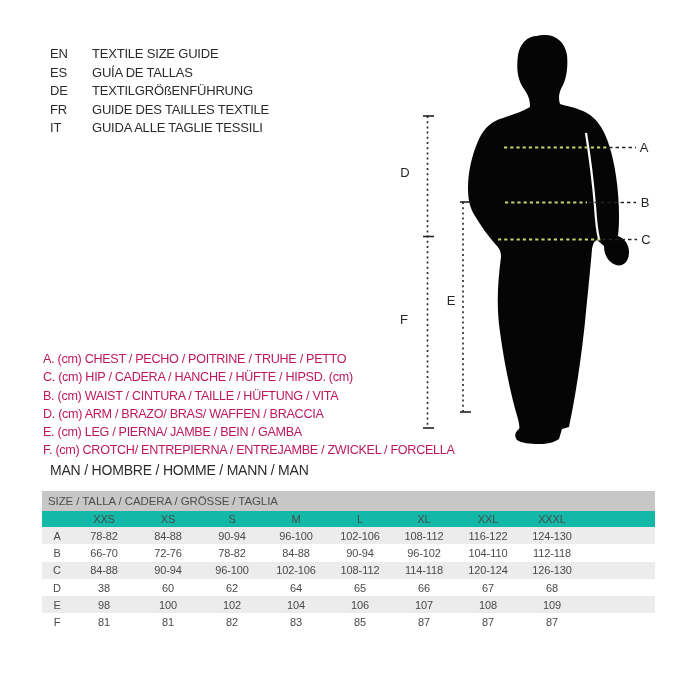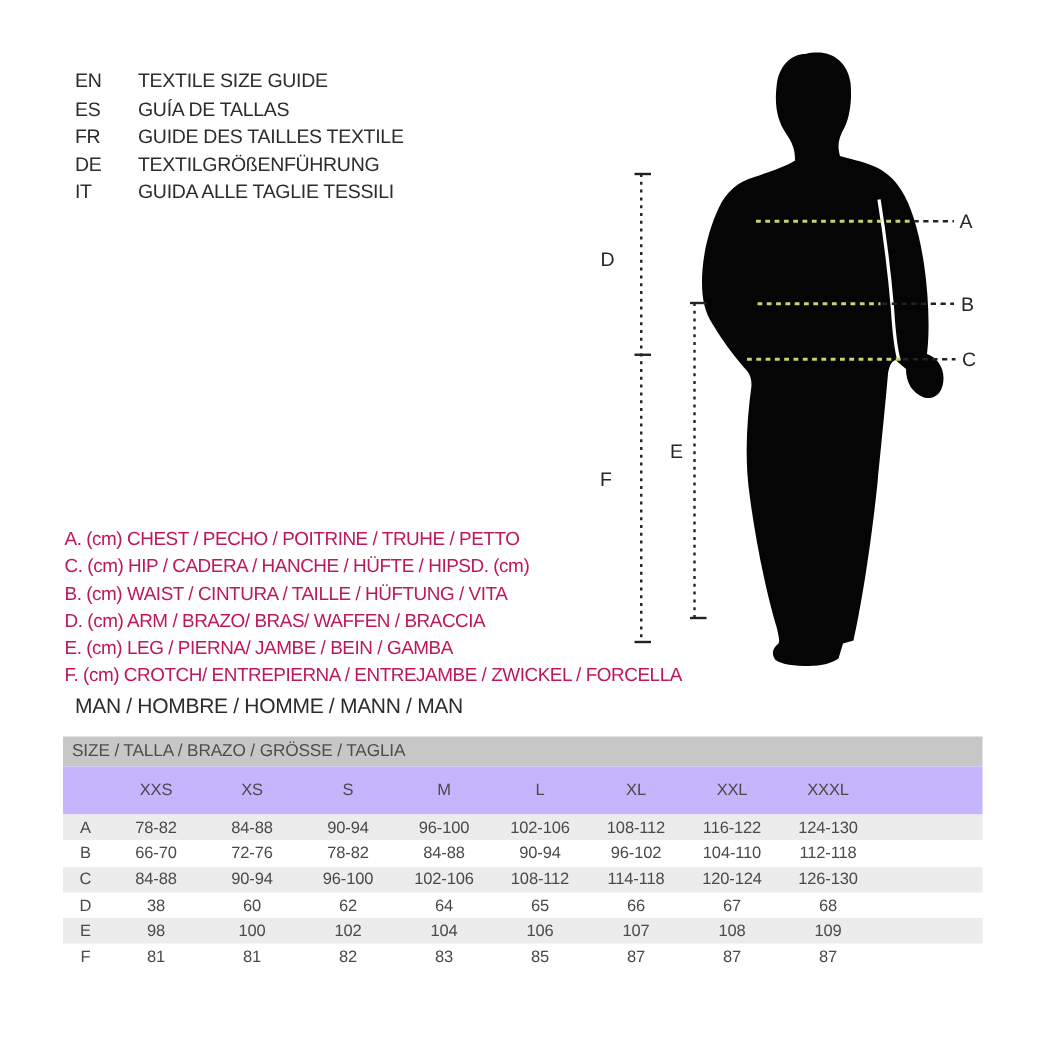--- a/index.html
+++ b/index.html
@@ -22,42 +22,42 @@
   .category-line{left:50px;top:462px;font-size:14px;letter-spacing:-0.2px;color:#2c2c2c;text-align:center;}
 
   
   .diagram-svg{left:0;top:0;width:700px;height:700px;}
   .diag-label{font-size:13px;color:#262626;width:14px;text-align:center;letter-spacing:0;}
 
   
   .size-table{left:42px;top:491px;width:613px;font-size:11px;color:#4a4a4a;letter-spacing:-0.1px;}
   .size-header{height:20px;line-height:20px;background:#c7c7c7;color:#4d4d4d;padding-left:6px;font-size:11.5px;}
   .trow{display:grid;grid-template-columns:30px repeat(8,64px) 1fr;align-items:center;text-align:center;height:17.3px;}
-  .trow.thead{height:32px;background:#c4b5fd;}
+  .trow.thead{height:16px;background:#14b8a6;}
   .trow.stripe{background:#ececec;}
 </style>
 </head>
 <body>
 
 <div class="abs lang-block">
   <div class="lang-row">
     <span class="lang-code">EN</span>
     <span class="lang-label">TEXTILE SIZE GUIDE</span>
   </div>
   <div class="lang-row">
     <span class="lang-code">ES</span>
     <span class="lang-label">GUÍA DE TALLAS</span>
   </div>
   <div class="lang-row">
+    <span class="lang-code">DE</span>
+    <span class="lang-label">TEXTILGRÖßENFÜHRUNG</span>
+  </div>
+  <div class="lang-row">
     <span class="lang-code">FR</span>
     <span class="lang-label">GUIDE DES TAILLES TEXTILE</span>
-  </div>
-  <div class="lang-row">
-    <span class="lang-code">DE</span>
-    <span class="lang-label">TEXTILGRÖßENFÜHRUNG</span>
   </div>
   <div class="lang-row">
     <span class="lang-code">IT</span>
     <span class="lang-label">GUIDA ALLE TAGLIE TESSILI</span>
   </div>
 </div>
 
 <svg class="abs diagram-svg" viewBox="0 0 700 700">
 
   <path fill="#050505" d="
@@ -127,21 +127,21 @@
   <div>C. (cm) HIP / CADERA / HANCHE / HÜFTE / HIPSD. (cm)</div>
   <div>B. (cm) WAIST / CINTURA / TAILLE / HÜFTUNG / VITA</div>
   <div>D. (cm) ARM / BRAZO/ BRAS/ WAFFEN / BRACCIA</div>
   <div>E. (cm) LEG / PIERNA/ JAMBE / BEIN / GAMBA</div>
   <div>F. (cm) CROTCH/ ENTREPIERNA / ENTREJAMBE / ZWICKEL / FORCELLA</div>
 </div>
 
 <div class="abs category-line">MAN / HOMBRE / HOMME / MANN / MAN</div>
 
 <div class="abs size-table">
-  <div class="size-header">SIZE / TALLA / BRAZO / GRÖSSE / TAGLIA</div>
+  <div class="size-header">SIZE / TALLA / CADERA / GRÖSSE / TAGLIA</div>
 
   <div class="trow thead">
     <span></span>
     <span>XXS</span>
     <span>XS</span>
     <span>S</span>
     <span>M</span>
     <span>L</span>
     <span>XL</span>
     <span>XXL</span>

